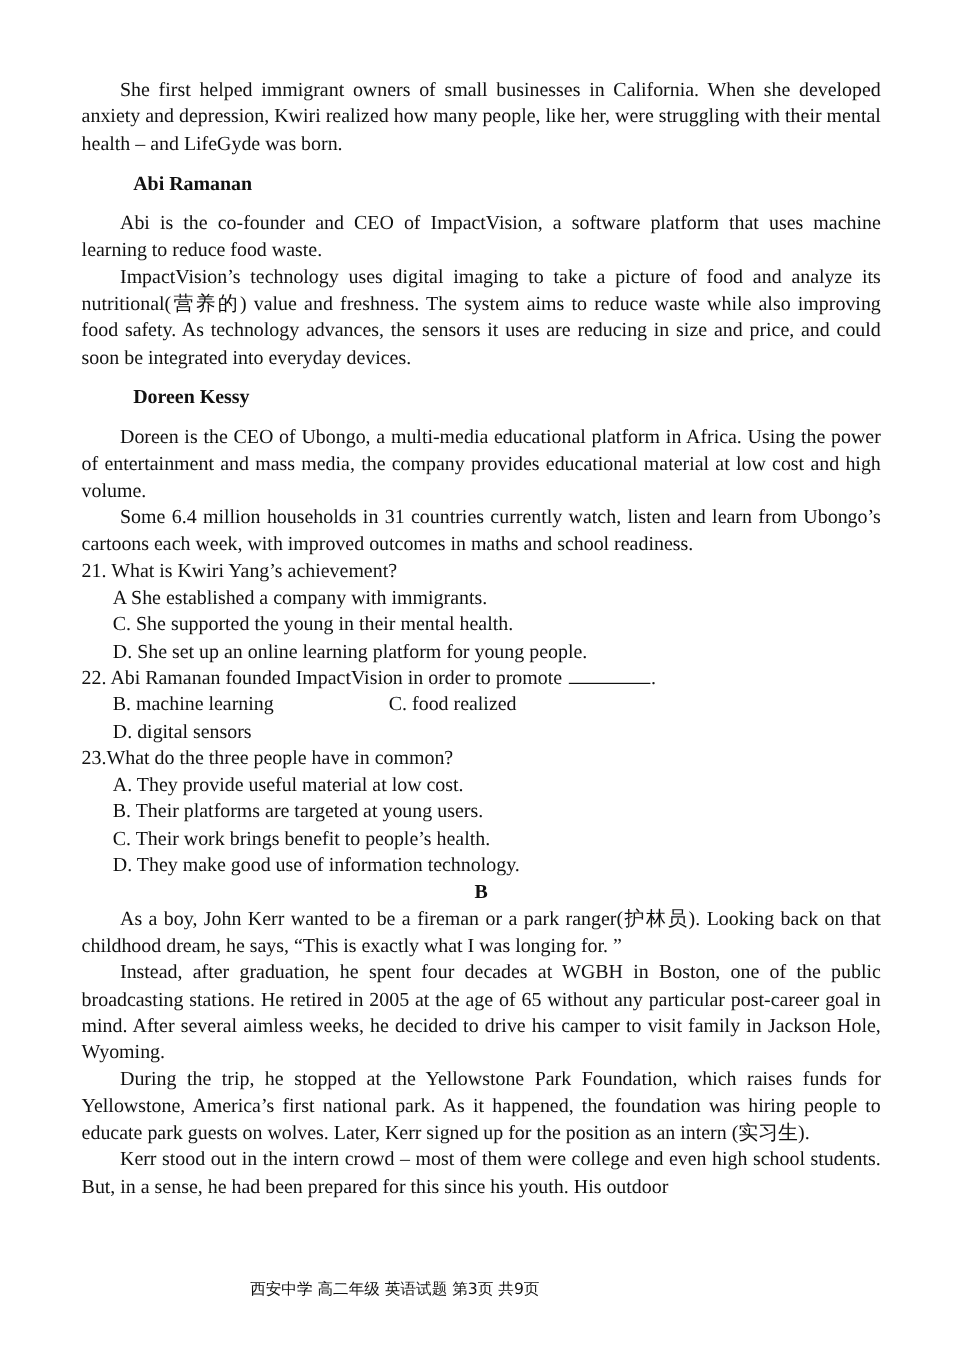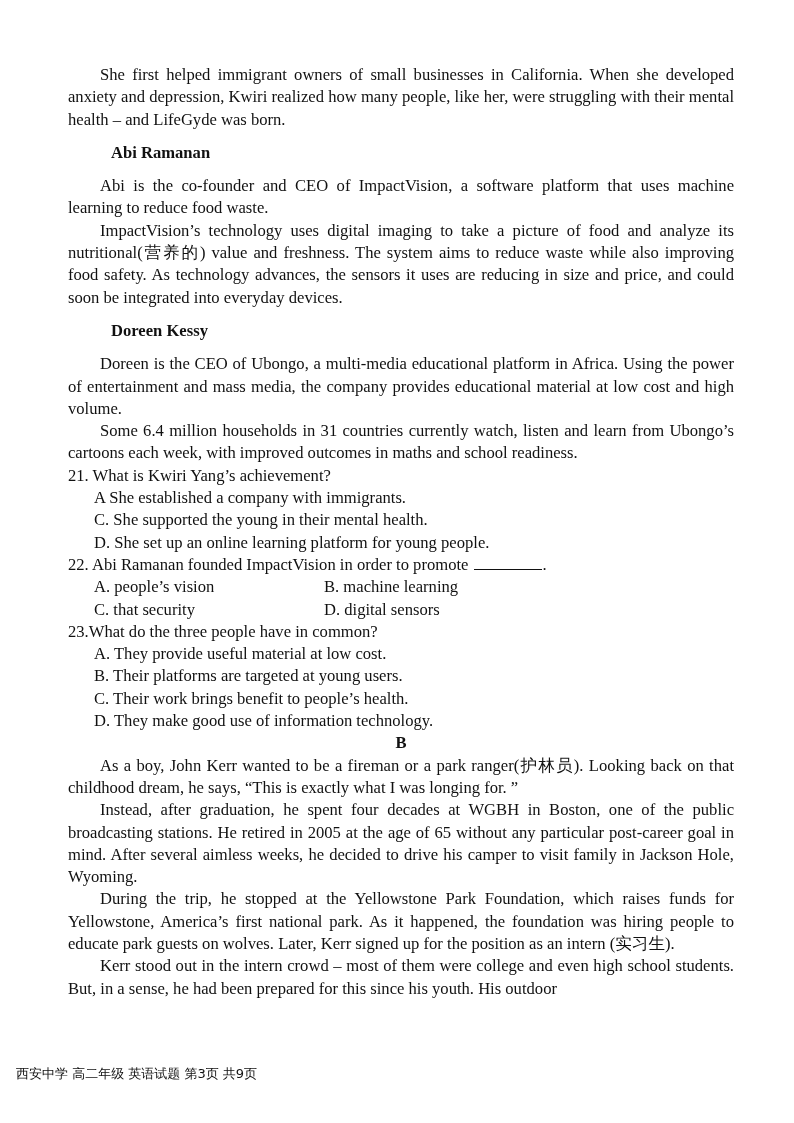--- a/index.html
+++ b/index.html
@@ -15,21 +15,21 @@
   .p { margin: 0; text-align: justify; text-align-last: auto; }
   .indent { text-indent: 32px; }
   .heading { margin: 11px; font-weight: bold; padding-left: 32px; }
   .q { margin: 0; }
   .opt { margin: 0; padding-left: 26px; }
   .opt-grid { display: grid; grid-template-columns: 230px 1fr; padding-left: 26px; }
   .opt-grid span { display: block; }
   .section-letter { margin: 0; text-align: center; font-weight: bold; padding-left: 0; }
   .blank { display: inline-block; width: 68px; border-bottom: 1.5px solid #111; margin-left: 6px; vertical-align: baseline; height: 14px; }
   .footer {
-    position: absolute; left: 16px; width: 658px; top: 1065px; 
+    position: absolute; left: 0; width: 658px; top: 1065px; text-align: center;
     font-family: "DejaVu Sans", sans-serif; font-size: 13px; color: #111;
   }
 </style>
 </head>
 <body>
 
 <div class="page">
 
   <p class="p indent">She first helped immigrant owners of small businesses in California. When she developed anxiety and depression, Kwiri realized how many people, like her, were struggling with their mental health – and LifeGyde was born.</p>
 
@@ -50,23 +50,22 @@
     <p class="opt">C. She supported the young in their mental health.</p>
     <p class="opt">D. She set up an online learning platform for young people.</p>
   </div>
 
   <div>
     <p class="q">
       <span>22.</span>
       <span>Abi Ramanan founded ImpactVision in order to promote</span><span class="blank"></span><span>.</span>
     </p>
     <div class="opt-grid">
-      <span>A. people’s vision</span>
       <span>B. machine learning</span>
-      <span>C. that security</span>
+      <span>C. food realized</span>
       <span>D. digital sensors</span>
     </div>
   </div>
 
   <div>
     <p class="q">
       <span>23.</span><span>What do the three people have in common?</span>
     </p>
     <p class="opt">A. They provide useful material at low cost.</p>
     <p class="opt">B. Their platforms are targeted at young users.</p>

